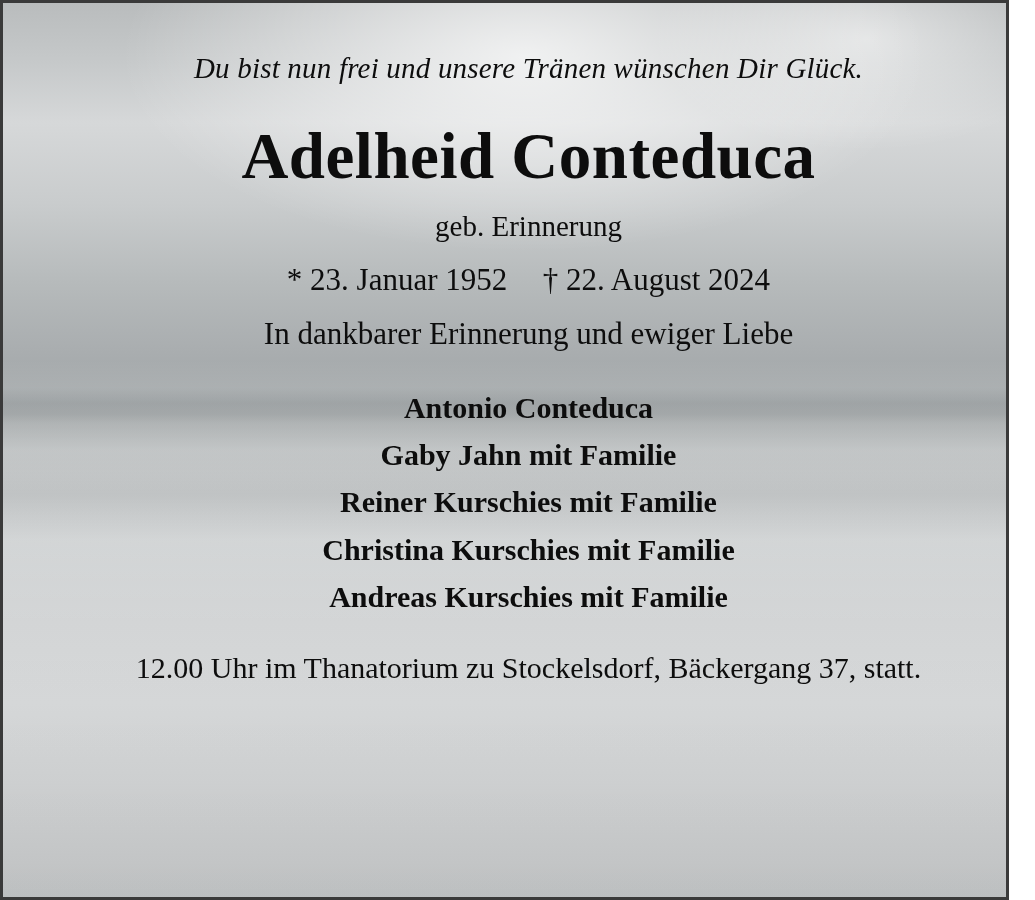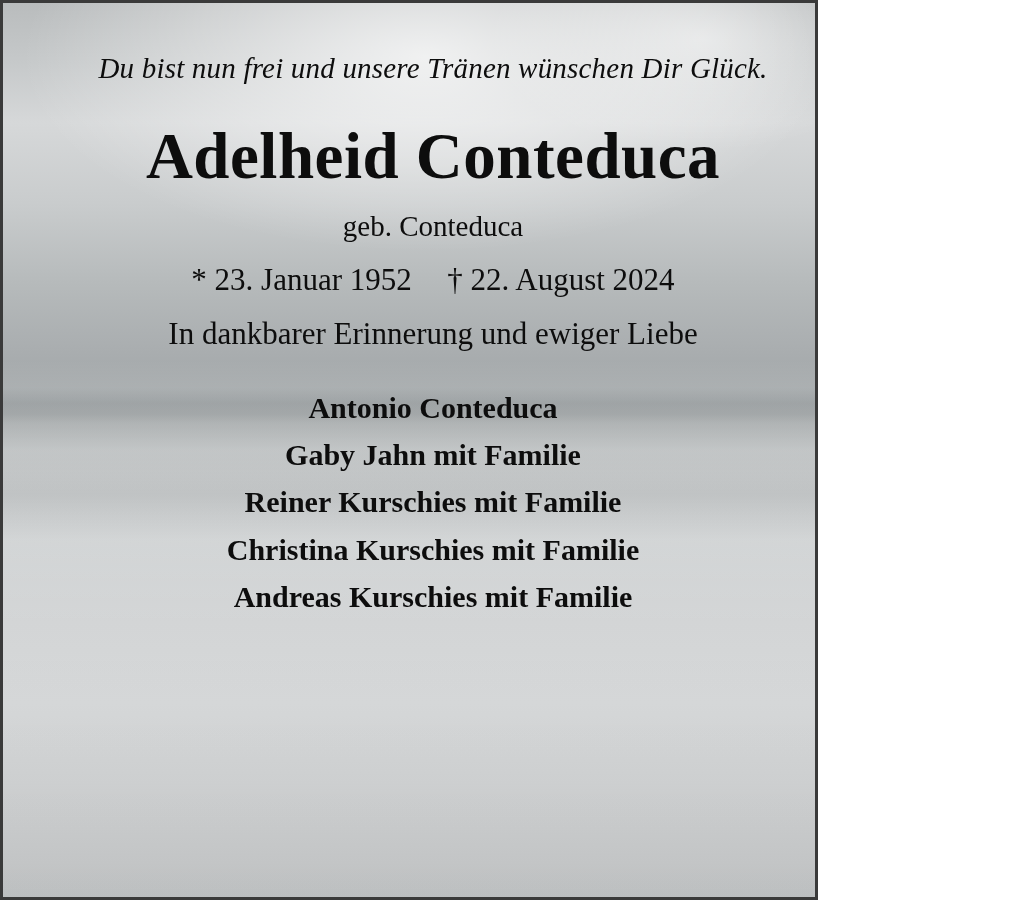--- a/index.html
+++ b/index.html
@@ -9,21 +9,21 @@
   }
   body {
     width: 1035px;
     height: 900px;
     font-family: "Liberation Serif", serif;
     overflow: hidden;
   }
 
   .obituary {
     position: relative;
-    width: 818px;
+    width: 1009px;
     height: 900px;
     box-sizing: border-box;
     border: 3px solid #3a3a3a;
     
     background:
       radial-gradient(ellipse 620px 300px at 52% 6%, rgba(255,255,255,0.75) 0%, rgba(255,255,255,0.0) 65%),
       radial-gradient(ellipse 300px 160px at 86% 4%, rgba(255,255,255,0.55) 0%, rgba(255,255,255,0.0) 70%),
       linear-gradient(to bottom,
         #b9bcbd 0px,
         #c6c9ca 60px,
@@ -133,36 +133,37 @@
 </head>
 <body>
 
 <div class="obituary">
   <div class="content">
 
     <div class="verse">Du bist nun frei und unsere Tränen wünschen Dir Glück.</div>
 
     <div class="name">Adelheid Conteduca</div>
 
-    <div class="maiden">geb. Conteduca</div>
+    <div class="maiden">geb. Erinnerung</div>
 
     <div class="dates">
       <span>* 23. Januar 1952</span>
       <span class="sep"></span>
       <span>† 22. August 2024</span>
     </div>
 
     <div class="memorial">In dankbarer Erinnerung und ewiger Liebe</div>
 
     <div class="family">
       <div class="family-member">Antonio Conteduca</div>
       <div class="family-member">Gaby Jahn mit Familie</div>
       <div class="family-member">Reiner Kurschies mit Familie</div>
       <div class="family-member">Christina Kurschies mit Familie</div>
       <div class="family-member">Andreas Kurschies mit Familie</div>
     </div>
 
     <div class="service">
+      <div>12.00 Uhr im Thanatorium zu Stockelsdorf, Bäckergang 37, statt.</div>
     </div>
 
 
   </div>
 </div>
 
 </body></html>

